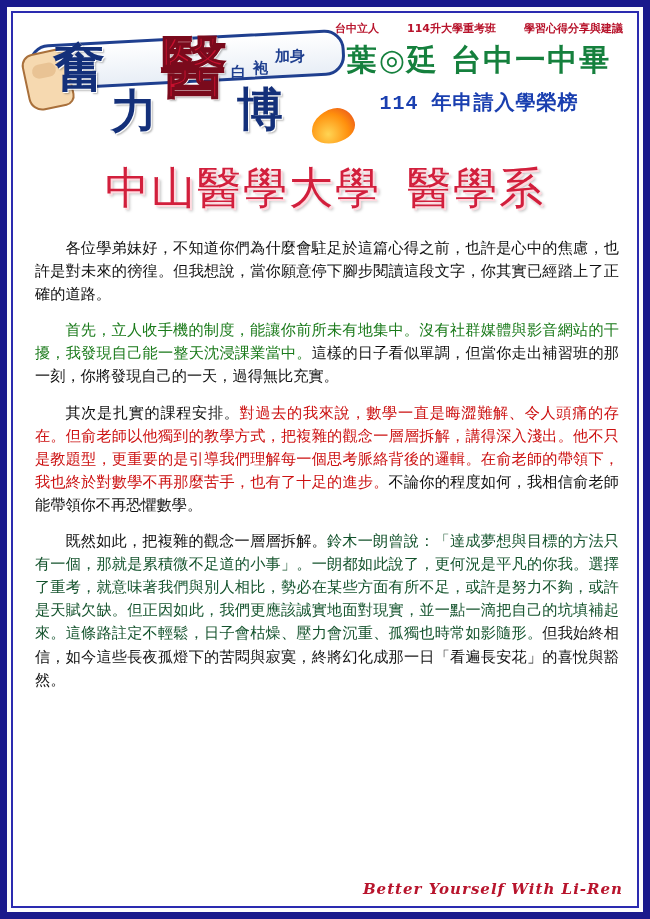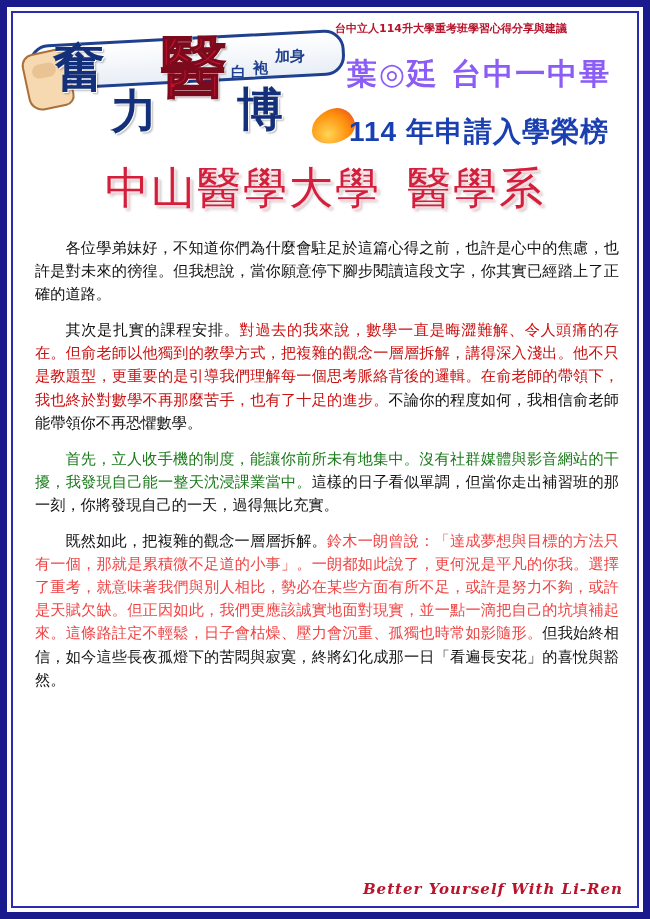--- a/index.html
+++ b/index.html
@@ -82,37 +82,37 @@
     background:radial-gradient(circle at 35% 70%, #ffd24a 0%, #ff8a00 55%, #e23b16 100%);
     border-radius:60% 40% 50% 50%/60% 55% 45% 40%;
     transform:rotate(-14deg);
     opacity:.95;
   }
 
   .head-right{
     position:absolute;right:10px;top:8px;width:296px;text-align:center;
   }
   .tagline{
-    display:flex;align-items:center;
+    display:flex;justify-content:space-between;align-items:center;
     font-size:11px;font-weight:bold;color:#b8142c;
     padding:0 4px 2px 4px;
     letter-spacing:0;
   }
   .tagline span{white-space:nowrap;}
   .name-line{
     font-family:"DejaVu Serif","Liberation Serif",serif;
-    font-size:30px;font-weight:bold;color:#8b5cf6;
+    font-size:30px;font-weight:bold;color:#15803d;
     letter-spacing:2px;
-    margin-top:16px;
+    margin-top:2px;
     white-space:nowrap;
   }
   .honor-line{
-    font-family:Liberation Sans, sans-serif;
-    font-size:28px;font-weight:bold;color:#1a3fb0;
-    margin-top:18px;
+    font-family:Liberation Mono, monospace;
+    font-size:20px;font-weight:bold;color:#1a3fb0;
+    margin-top:8px;
     letter-spacing:1px;
     white-space:nowrap;
   }
 
   .school-line{
     text-align:center;
     font-family:"DejaVu Serif","Liberation Serif",serif;
     font-size:44px;font-weight:normal;
     color:#d21f3c;
     letter-spacing:2px;
@@ -129,21 +129,21 @@
     font-family:"DejaVu Sans","Liberation Sans",sans-serif;
     font-size:15.2px;
     line-height:1.52;
     color:#111111;
     text-align:justify;
   }
   .para{margin:12px 0 13px 0;}
   .para.indent{text-indent:2em;}
   .hl-green{color:#1a7a1a;}
   .hl-red{color:#cc1111;}
-  .hl-blue{color:#ef4444;}
+  .hl-blue{color:#14532d;}
   .hl-black{color:#111111;}
 
   
   .footer{
     position:absolute;right:14px;bottom:8px;
     font-family:"DejaVu Serif","Liberation Serif",serif;
     font-style:italic;font-weight:bold;
     font-size:15px;color:#b8142c;
     letter-spacing:1px;
     white-space:nowrap;
@@ -180,20 +180,20 @@
         <div class="honor-line">114 年申請入學榮榜</div>
       </div>
     </div>
 
     <div class="school-line">
       <span>中山醫學大學</span><span class="gap"></span><span>醫學系</span>
     </div>
 
     <div class="body-text">
         <div class="para indent"><span class="hl-black">各位學弟妹好，不知道你們為什麼會駐足於這篇心得之前，也許是心中的焦慮，也許是對未來的徬徨。但我想說，</span><span class="hl-black">當你願意停下腳步閱讀這段文字，你其實已經踏上了正確的道路。</span></div>
+        <div class="para indent"><span class="hl-green">首先，立人收手機的制度，能讓你前所未有地集中。</span><span class="hl-green">沒有社群媒體與影音網站的干擾，我發現自己能一整天沈浸課業當中。</span><span class="hl-black">這樣的日子看似單調，但當你走出補習班的那一刻，你將發現自己的一天，過得無比充實。</span></div>
         <div class="para indent"><span class="hl-black">其次是扎實的課程安排。</span><span class="hl-red">對過去的我來說，數學一直是晦澀難解、令人頭痛的存在。</span><span class="hl-red">但俞老師以他獨到的教學方式，把複雜的觀念一層層拆解，講得深入淺出。他不只是教題型，更重要的是引導我們理解每一個思考脈絡背後的邏輯。在俞老師的帶領下，我也終於對數學不再那麼苦手，也有了十足的進步。</span><span class="hl-black">不論你的程度如何，我相信俞老師能帶領你不再恐懼數學。</span></div>
-        <div class="para indent"><span class="hl-green">首先，立人收手機的制度，能讓你前所未有地集中。</span><span class="hl-green">沒有社群媒體與影音網站的干擾，我發現自己能一整天沈浸課業當中。</span><span class="hl-black">這樣的日子看似單調，但當你走出補習班的那一刻，你將發現自己的一天，過得無比充實。</span></div>
         <div class="para indent"><span class="hl-black">既然如此，把複雜的觀念一層層拆解。</span><span class="hl-blue">鈴木一朗曾說：「達成夢想與目標的方法只有一個，那就是累積微不足道的小事」。一朗都如此說了，更何況是平凡的你我。選擇了重考，就意味著我們與別人相比，勢必在某些方面有所不足，或許是努力不夠，或許是天賦欠缺。但正因如此，我們更應該誠實地面對現實，並一點一滴把自己的坑填補起來。這條路註定不輕鬆，日子會枯燥、壓力會沉重、孤獨也時常如影隨形。</span><span class="hl-black">但我始終相信，如今這些長夜孤燈下的苦悶與寂寞，</span><span class="hl-black">終將幻化成那一日「看遍長安花」的喜悅與豁然。</span></div>
       </div>
 
     <div class="footer">Better  Yourself  With  Li-Ren</div>
   </div>
 </div>
 
 </body></html>

